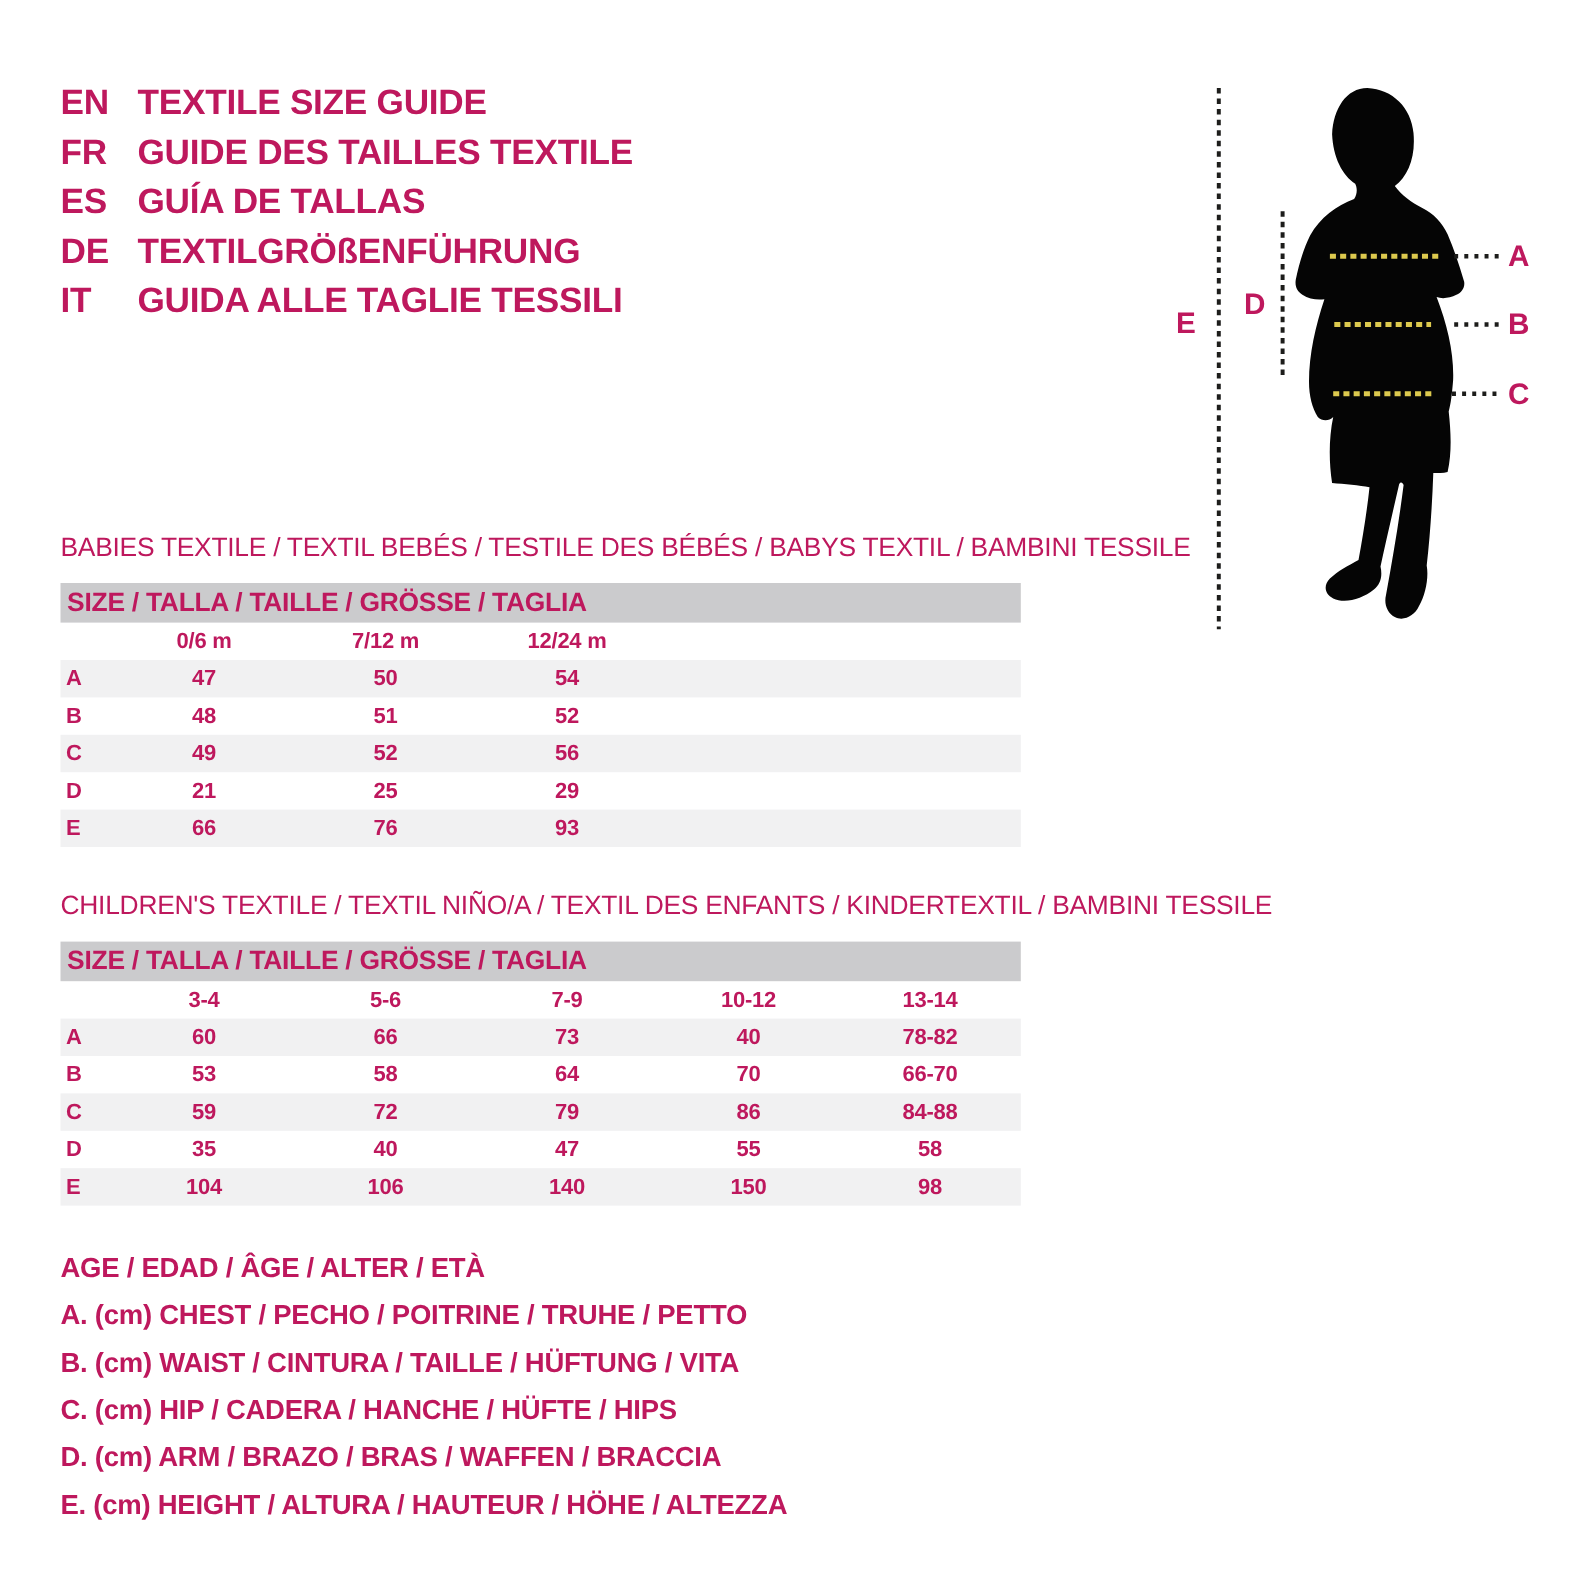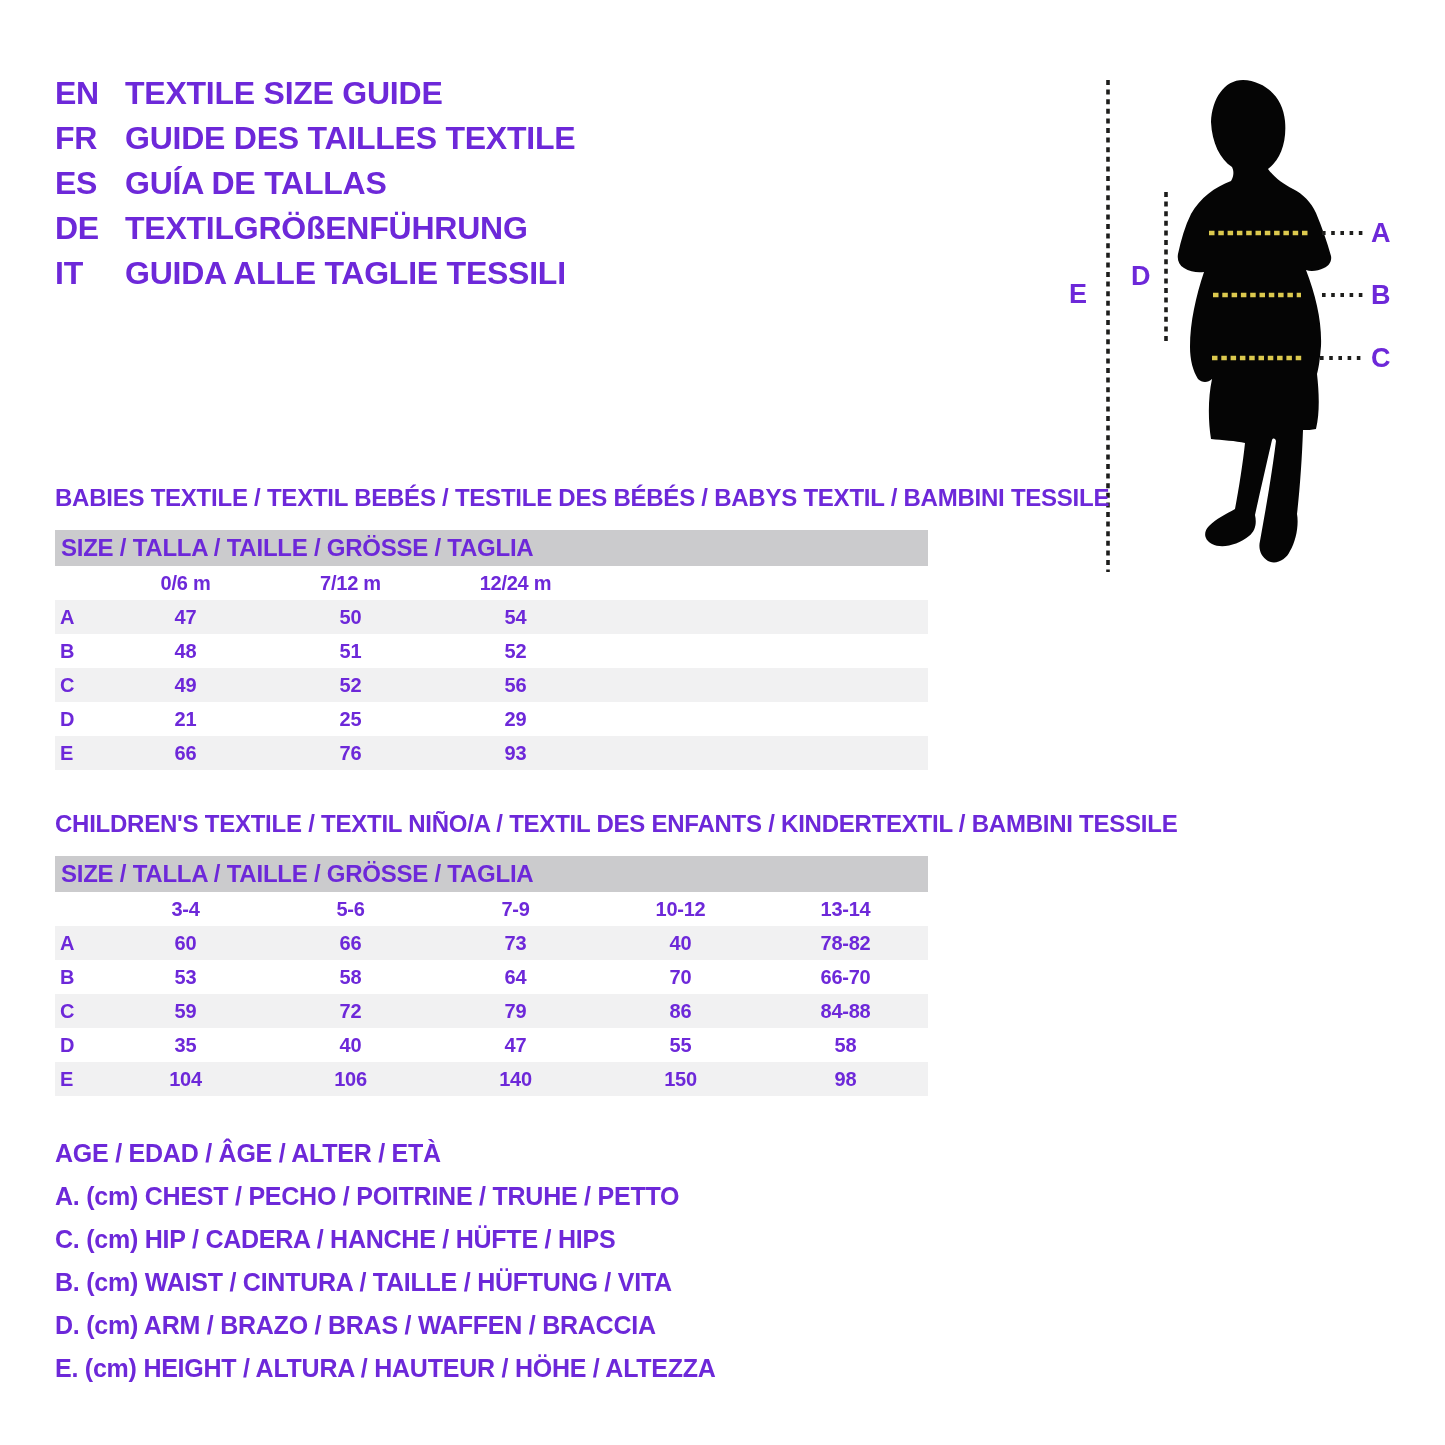--- a/index.html
+++ b/index.html
@@ -2,42 +2,42 @@
 <html><head>
 <meta charset="utf-8">
 <style>
   * { margin:0; padding:0; box-sizing:border-box; }
   html,body { background:#ffffff; }
   .page {
     position:relative;
     width:1445px; height:1445px;
     background:#ffffff;
     font-family:"Liberation Sans","DejaVu Sans",sans-serif;
-    color:#6d28d9;
+    color:#be185d;
     letter-spacing:-0.015em;
     overflow:hidden;
   }
 
   
   .lang-block { position:absolute; left:55px; top:76px; }
   .lang-row { display:flex; height:45px; align-items:flex-start; }
   .lang-code { width:70px; font-size:32px; font-weight:700; line-height:34px; }
   .lang-title { font-size:32px; font-weight:700; line-height:34px; white-space:nowrap; }
 
   
   .figure-svg { position:absolute; left:1060px; top:60px; width:340px; height:525px; }
   .fig-label { position:absolute; font-size:27px; font-weight:700; line-height:27px; }
   .lbl-a { left:1371px; top:220px; }
   .lbl-b { left:1371px; top:282px; }
   .lbl-c { left:1371px; top:345px; }
   .lbl-d { left:1131px; top:263px; }
   .lbl-e { left:1069px; top:281px; }
 
   
-  .section-title { position:absolute; left:55px; font-size:24px; font-weight:700; white-space:nowrap;text-align:right; }
+  .section-title { position:absolute; left:55px; font-size:24px; font-weight:400; white-space:nowrap;text-align:right; }
   .title-babies { top:484px; }
   .title-children { top:810px; }
 
   .size-table { position:absolute; left:55px; width:873px; }
   .table-babies { top:530px; }
   .table-children { top:856px; }
 
   .size-bar {
     height:36px; background:#cbcbcd;
     display:flex; align-items:center;
@@ -235,19 +235,19 @@
       <span class="cell">106</span>
       <span class="cell">140</span>
       <span class="cell">150</span>
       <span class="cell">98</span>
     </div>
   </div>
 
   <div class="legend">
     <div class="legend-line">AGE / EDAD / ÂGE / ALTER / ETÀ</div>
     <div class="legend-line">A. (cm) CHEST / PECHO / POITRINE / TRUHE / PETTO</div>
+    <div class="legend-line">B. (cm) WAIST / CINTURA / TAILLE / HÜFTUNG / VITA</div>
     <div class="legend-line">C. (cm) HIP / CADERA / HANCHE / HÜFTE / HIPS</div>
-    <div class="legend-line">B. (cm) WAIST / CINTURA / TAILLE / HÜFTUNG / VITA</div>
     <div class="legend-line">D. (cm) ARM / BRAZO / BRAS / WAFFEN / BRACCIA</div>
     <div class="legend-line">E. (cm) HEIGHT / ALTURA / HAUTEUR / HÖHE / ALTEZZA</div>
   </div>
 
 </div>
 
 </body></html>

